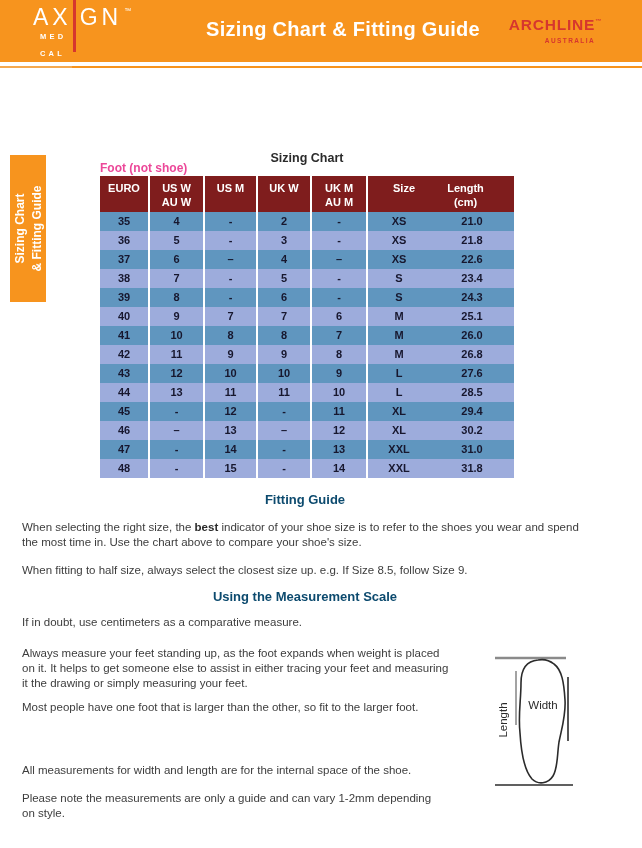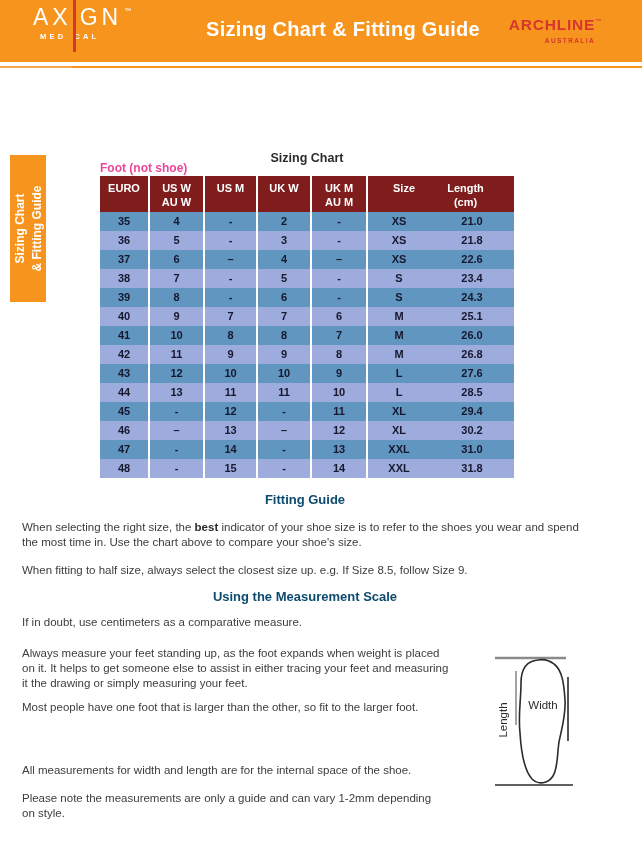--- a/index.html
+++ b/index.html
@@ -8,21 +8,21 @@
   .page { position:relative; width:642px; height:848px; background:#ffffff; overflow:hidden; }
 
   
   .banner { position:absolute; left:0; top:0; width:642px; height:62px; background:#F7941E; }
   .divider { position:absolute; left:0; top:66px; width:642px; height:2px;
              background:linear-gradient(to right,#F5A94F 0,#F5A94F 72px,#F7941E 72px); }
 
   .axign-logo { position:absolute; left:33px; top:5px; color:#fff; }
   .axign-name { display:flex; gap:8px; font-size:23px; letter-spacing:4px; font-weight:normal; line-height:24px; }
   .axign-tm { font-size:7px; position:relative; top:-6px; left:-6px; }
-  .axign-sub { display:flex; gap:8px; font-size:7.5px; letter-spacing:3.2px; font-weight:bold; margin-top:3px; padding-left:7px; }
+  .axign-sub { display:flex; gap:8px; font-size:7.5px; letter-spacing:3.2px; font-weight:bold; margin-top:3px; padding-left:7px;flex-direction:column; }
   .axign-line { position:absolute; left:40px; top:-5px; width:2.5px; height:52px; background:#D6362E; }
 
   .banner-title { position:absolute; left:0; right:0; top:18px; text-align:center;
                   color:#fff; font-weight:bold; font-size:20px; letter-spacing:0.3px;padding-left:44px; }
 
   .archline-logo { position:absolute; right:40px; top:17px; color:#D6362E; text-align:right; }
   .archline-name { font-size:15.5px; font-weight:bold; letter-spacing:0.8px; line-height:16px; }
   .archline-tm { font-size:6px; position:relative; top:-7px; }
   .archline-sub { font-size:6.5px; font-weight:bold; letter-spacing:1.4px; margin-top:1px; padding-right:7px; }
 

